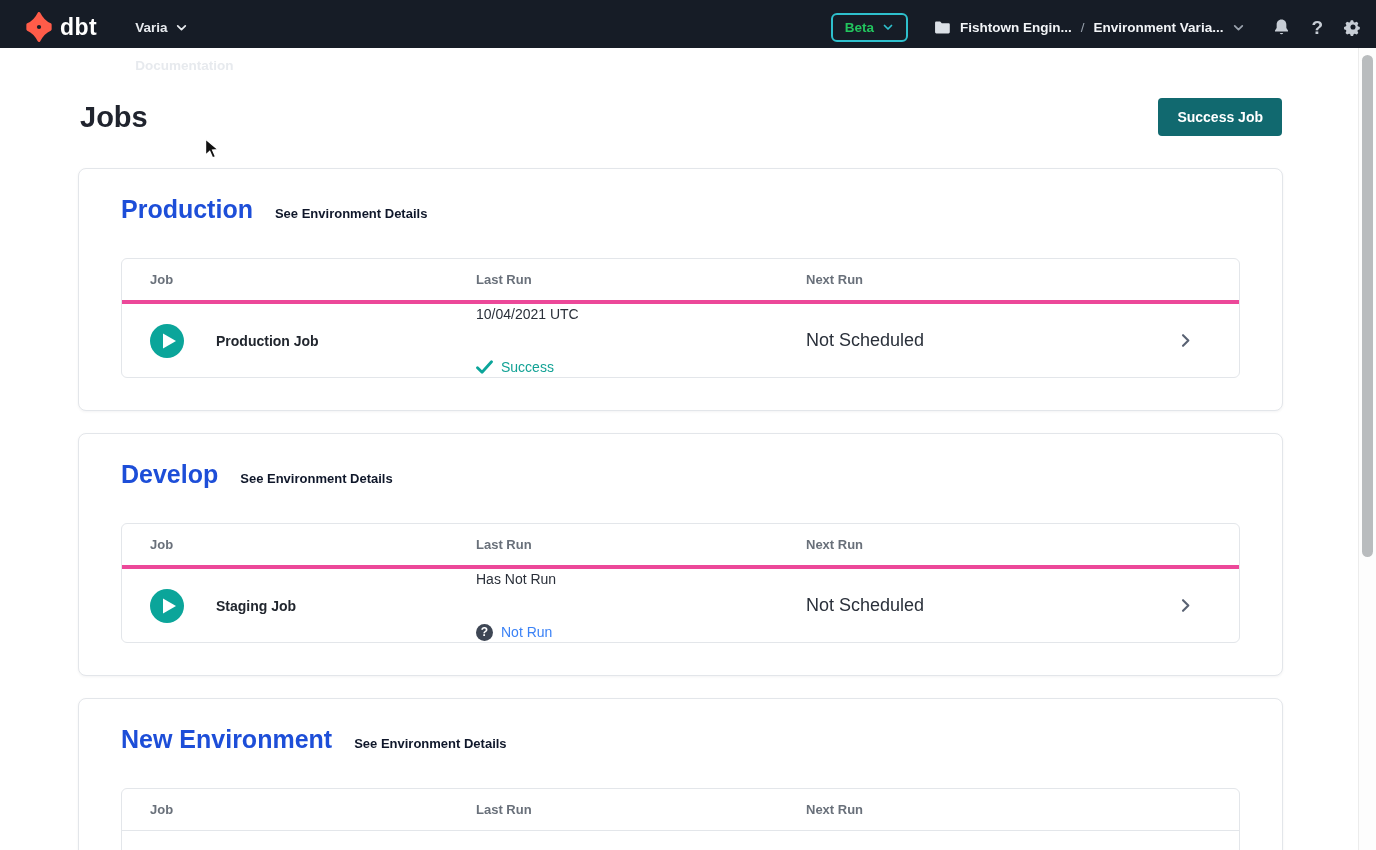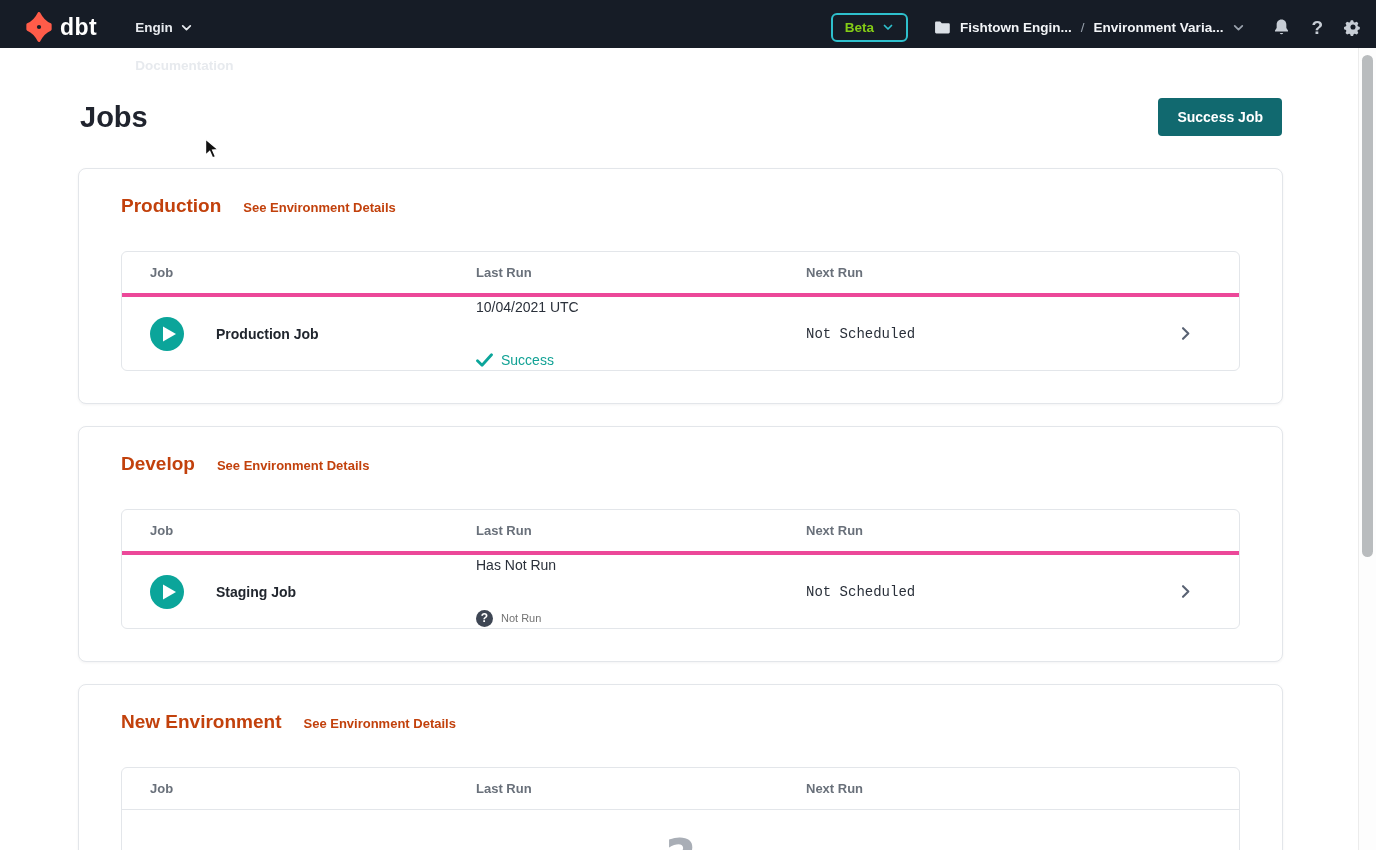--- a/index.html
+++ b/index.html
@@ -9,21 +9,21 @@
   
   .navbar { height:48px; background:#161c26; display:flex; align-items:center;
     padding:6px 14px 0 24px; position:relative; z-index:5; }
   .brand { display:flex; align-items:center; gap:6px; margin-right:38px; }
   .brand-text { color:#fff; font-size:23px; font-weight:700; letter-spacing:.5px; }
   .nav-menu { display:flex; gap:23px;flex-direction:column; }
   .nav-item { color:#e7eaee; font-size:13.5px; font-weight:700; display:flex;
     align-items:center; gap:7px; cursor:pointer; }
   .nav-spacer { flex:1; }
   .beta-btn { display:flex; align-items:center; gap:8px; border:2px solid #2ec0cd;
-    border-radius:6px; color:#84cc16; font-size:13.5px; font-weight:700;
+    border-radius:6px; color:#22c55e; font-size:13.5px; font-weight:700;
     padding:5px 12px; margin-right:26px; cursor:pointer; background:transparent; }
   .crumb { display:flex; align-items:center; gap:9px; margin-right:28px; }
   .crumb-name { color:#f2f4f7; font-size:13.5px; font-weight:700; }
   .crumb-sep { color:#97a0ac; font-size:13.5px; }
   .nav-icons { display:flex; align-items:center; gap:21px; }
   .nav-icon { color:#c7cdd5; display:flex; align-items:center; cursor:pointer; }
   .qmark { font-size:19px; font-weight:700; color:#c7cdd5; line-height:1; }
 
   
   .page { position:relative; width:1358px; }
@@ -31,42 +31,42 @@
     padding:0 76px 0 80px; margin-top:50px; margin-bottom:32px; }
   .page-title { font-size:29px; font-weight:700; color:#20242e; }
   .create-btn { background:#11696f; color:#fff; font-size:14px; font-weight:600;
     border:none; border-radius:4px; padding:11px 19px; cursor:pointer; }
 
   
   .card { width:1205px; margin:0 0 22px 78px; background:#fff;
     border:1px solid #e3e6ea; border-radius:8px;
     box-shadow:0 1px 3px rgba(22,28,36,.05); padding:26px 42px 32px 42px; }
   .card-head { display:flex; align-items:baseline; gap:22px; }
-  .env-name { font-size:19px; font-weight:700; color:#c2410c; }
-  .env-link { font-size:13px; font-weight:700; color:#c2410c; text-decoration:none;
+  .env-name { font-size:25px; font-weight:700; color:#1d4ed8; }
+  .env-link { font-size:13px; font-weight:700; color:#0f172a; text-decoration:none;
     cursor:pointer; }
   .jobs-table { margin-top:34px; border:1px solid #e3e6ea; border-radius:6px;
     background:#fff; }
   .t-row { display:grid; grid-template-columns:354px 330px 1fr 88px;
     align-items:center; }
   .t-head { height:41px; }
   .t-head .th { font-size:13px; font-weight:600; color:#69707a; }
   .th.job, .cell.job { padding-left:28px; }
   .t-body { border-top:4px solid #ec4899; height:77px; cursor:pointer; }
   .cell.job { display:flex; align-items:center; gap:32px; }
   .play { width:34px; height:34px; flex:0 0 34px; display:block; cursor:pointer; }
   .job-name { font-size:14px; font-weight:700; color:#21262e; }
   .lastrun-line1 { font-size:14px; color:#2a303a; margin-bottom:5px; }
   .status-line { display:flex; align-items:center; gap:8px;margin-top:37px; }
   .status-success { font-size:14px; color:#12a295; }
   .q-badge { width:17px; height:17px; border-radius:50%; background:#3e4654;
     color:#fff; font-size:12px; font-weight:700; display:flex; align-items:center;
     justify-content:center; line-height:1; }
-  .status-notrun { font-size:11px; color:#737373; }
-  .nextrun { font-size:14px; color:#2a303a;font-family:Liberation Mono, monospace; }
+  .status-notrun { font-size:14px; color:#3b82f6; }
+  .nextrun { font-size:18px; color:#2a303a; }
   .row-chevron { display:flex; justify-content:flex-start; padding-left:26px; }
 
   
   .empty-row { border-top:1px solid #e3e6ea; height:170px; display:flex;
     justify-content:center; padding-top:18px; }
   .empty-q { font-size:52px; font-weight:700; color:#a9aeb6;
     font-family:"DejaVu Sans", sans-serif; }
 
   
   .scrollbar-track { position:fixed; top:48px; right:0; width:18px; height:802px;
@@ -86,21 +86,21 @@
       <circle cx="32" cy="32" r="4.5" fill="#161c26"></circle>
     </svg>
     <span class="brand-text">dbt</span>
   </div>
 
   <div class="nav-menu">
     <div class="nav-item">
       <span>Develop</span>
     </div>
     <div class="nav-item">
-      <span>Engin</span>
+      <span>Varia</span>
       <svg width="13" height="13" viewBox="0 0 24 24">
         <polyline points="5 9 12 16 19 9" fill="none" stroke="#e7eaee" stroke-width="3.2" stroke-linecap="round" stroke-linejoin="round"></polyline>
       </svg>
     </div>
     <div class="nav-item">
       <span>Documentation</span>
     </div>
   </div>
 
   <div class="nav-spacer"></div>

